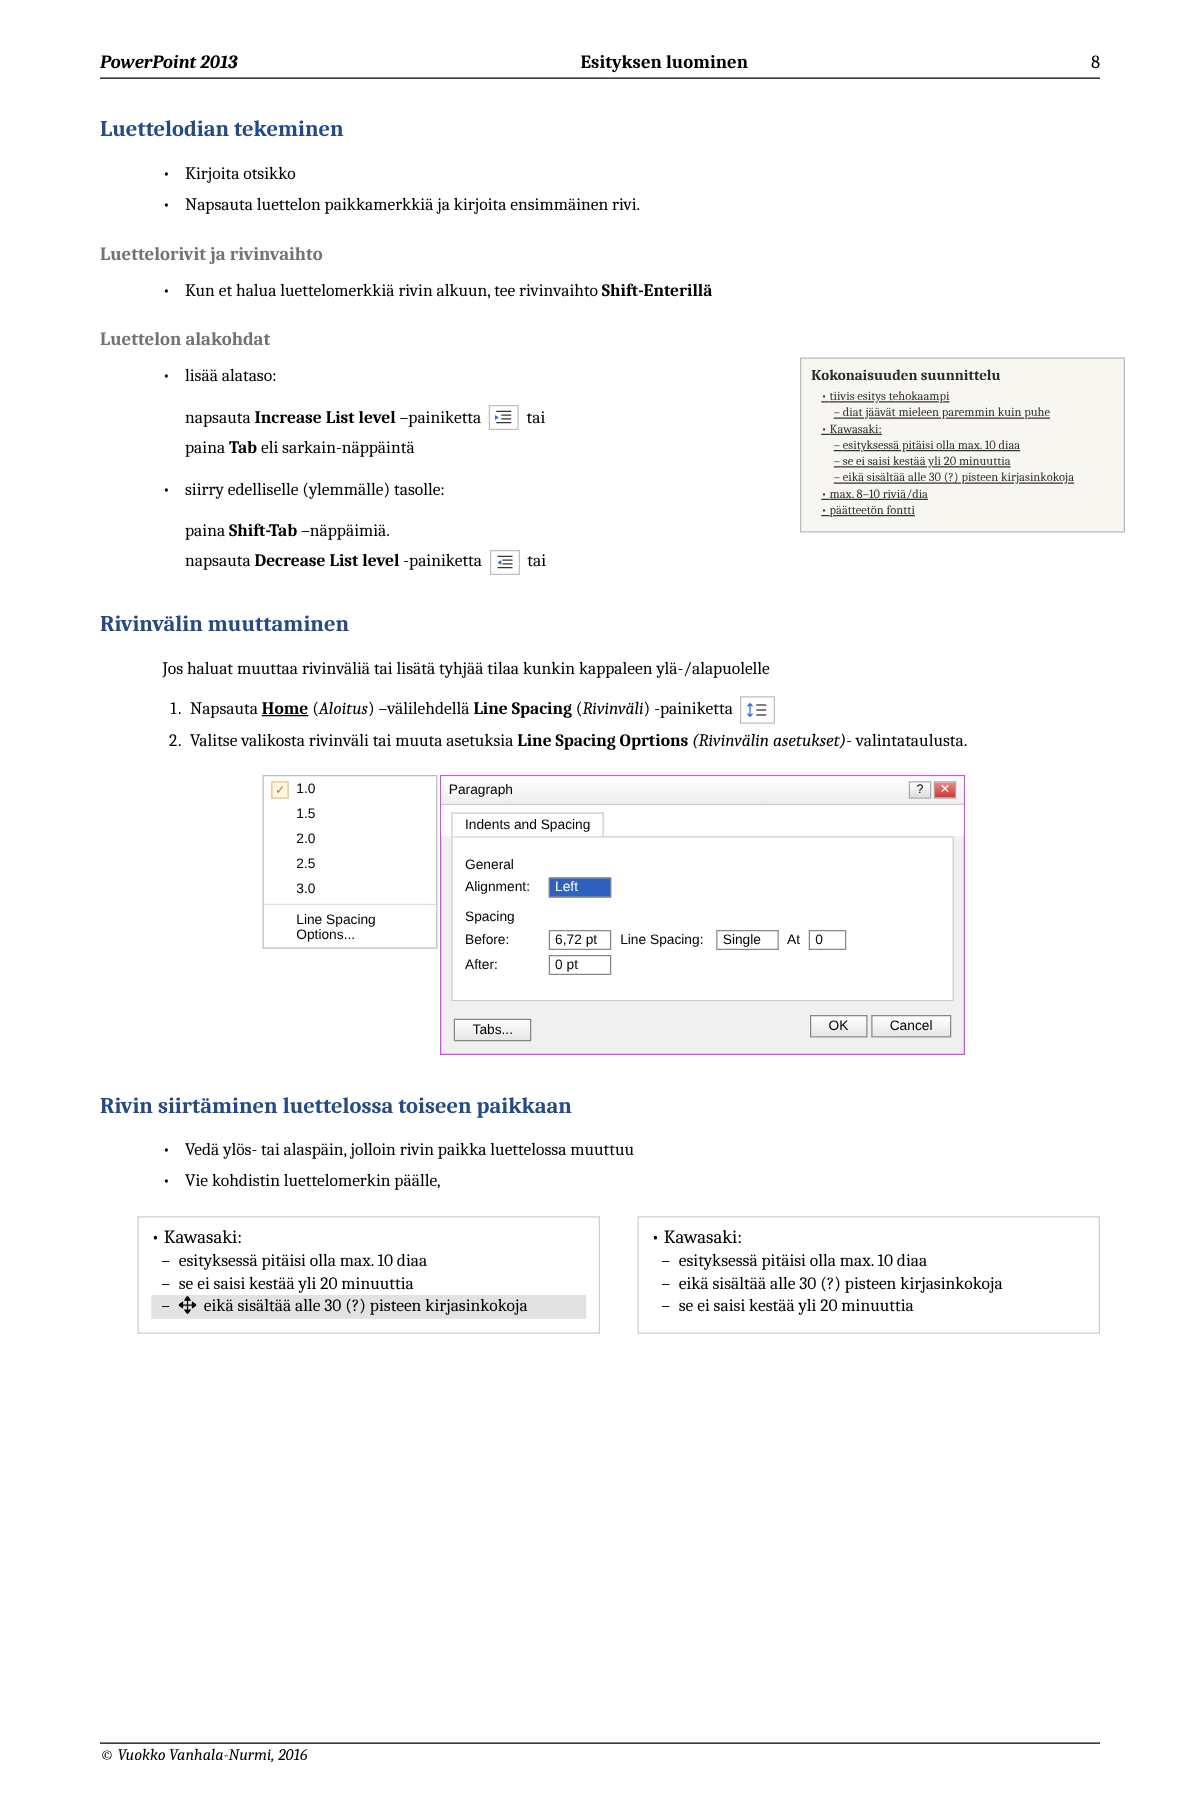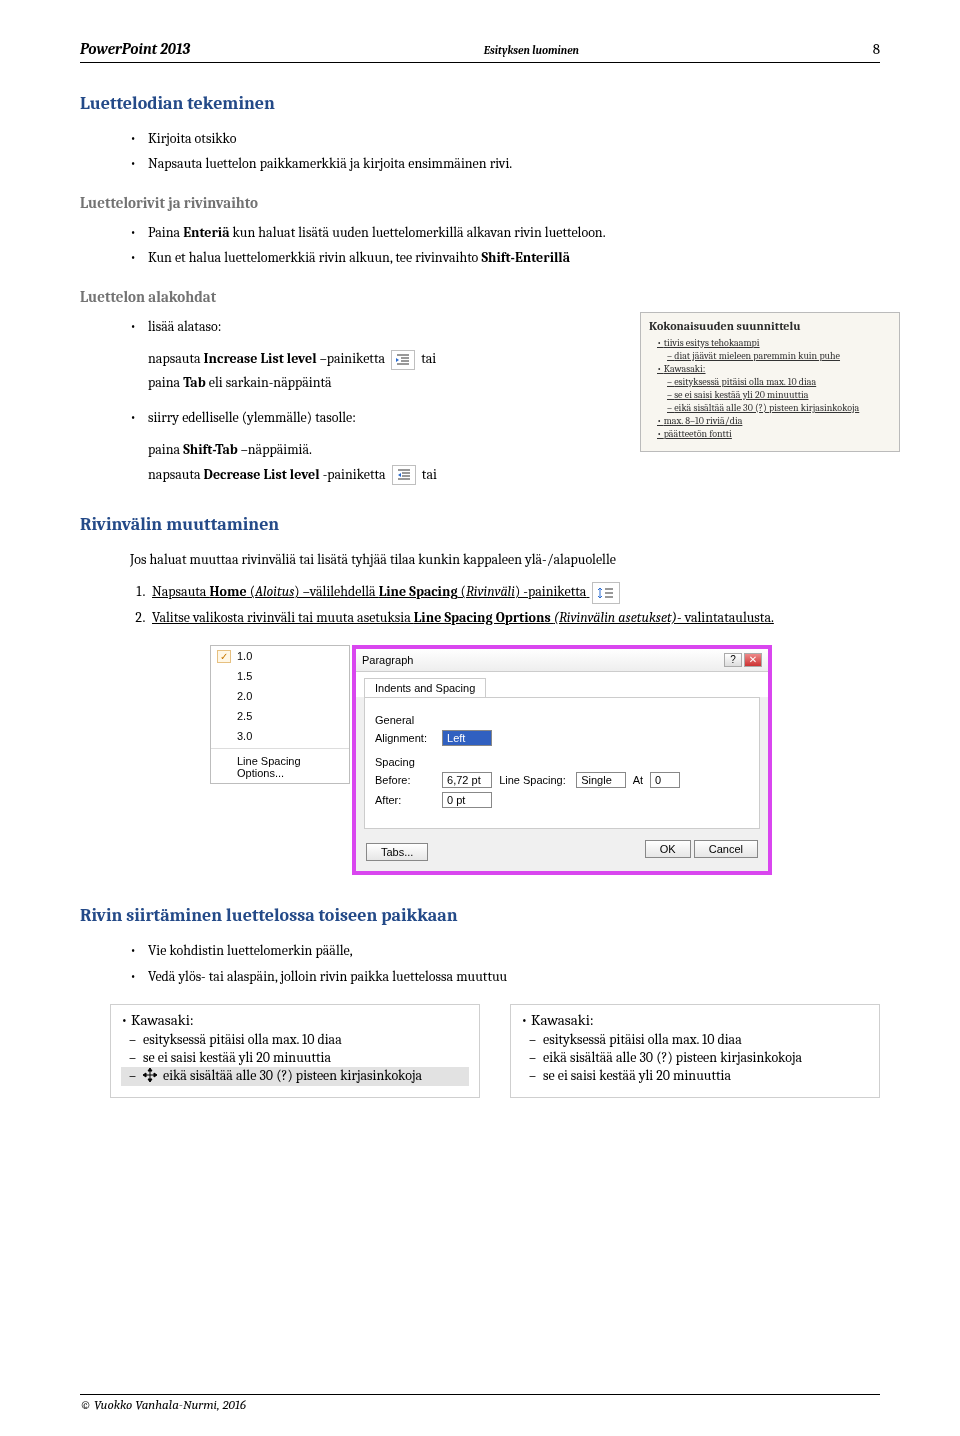--- a/index.html
+++ b/index.html
@@ -17,23 +17,22 @@
     justify-content: space-between;
     align-items: baseline;
     margin-bottom: 4px;
   }
   .header-left {
     font-style: italic;
     font-weight: bold;
     font-size: 15px;
   }
   .header-center {
-    font-style: italic;
     font-weight: bold;
-    font-size: 11px;
+    font-size: 15px;
   }
   .header-right {
     font-size: 15px;
   }
   hr.top-rule {
     border: none;
     border-top: 1px solid #000;
     margin-bottom: 30px;
   }
   h2.section-title {
@@ -125,21 +124,20 @@
   .icon-box svg { display: block; }
   ol.num-list {
     padding-left: 68px;
     margin: 10px 0 16px 0;
   }
   ol.num-list li {
     font-size: 14px;
     line-height: 1.6;
     margin-bottom: 3px;
     padding-left: 4px;
-    text-decoration: underline;
   }
   .para {
     font-size: 14px;
     line-height: 1.6;
     padding-left: 50px;
     margin: 10px 0;
   }
   .spacing-menu-row {
     display: flex;
     gap: 2px;
@@ -167,21 +165,21 @@
     background: #fff7e6;
     padding: 0 2px;
     font-size: 10px;
   }
   .spacing-menu .divider {
     border-top: 1px solid #ddd;
     margin: 2px 0;
   }
   .paragraph-dialog {
     width: 420px;
-    border: 4px solid #d946ef;
+    border: 1px solid #d946ef;
     font-family: "Segoe UI", Tahoma, sans-serif;
     font-size: 11px;
     background: #f0f0f0;
   }
   .paragraph-dialog .titlebar {
     display: flex;
     justify-content: space-between;
     align-items: center;
     padding: 4px 6px;
     background: linear-gradient(#fff,#eee);
@@ -300,23 +298,20 @@
 <hr class="top-rule">
 
 <h2 class="section-title">Luettelodian tekeminen</h2>
 <ul class="doc-list">
   <li>Kirjoita otsikko</li>
   <li>Napsauta luettelon paikkamerkkiä ja kirjoita ensimmäinen rivi.</li>
 </ul>
 
 <h3 class="subsection">Luettelorivit ja rivinvaihto</h3>
 <ul class="doc-list">
-  <li>
-    <span>Paina </span><b>Enteriä</b><span> kun haluat lisätä uuden luettelomerkillä alkavan rivin luetteloon.</span>
-  </li>
   <li>
     <span>Kun et halua luettelomerkkiä rivin alkuun, tee rivinvaihto </span><b>Shift-Enterillä</b>
   </li>
 </ul>
 
 <h3 class="subsection">Luettelon alakohdat</h3>
 
 <div class="float-layout">
   <div class="float-left-col">
     <ul class="doc-list">
@@ -452,22 +447,22 @@
       <span>
         <span class="btn">OK</span>
         <span class="btn">Cancel</span>
       </span>
     </div>
   </div>
 </div>
 
 <h2 class="section-title">Rivin siirtäminen luettelossa toiseen paikkaan</h2>
 <ul class="doc-list">
+  <li>Vedä ylös- tai alaspäin, jolloin rivin paikka luettelossa muuttuu</li>
   <li>Vie kohdistin luettelomerkin päälle,</li>
-  <li>Vedä ylös- tai alaspäin, jolloin rivin paikka luettelossa muuttuu</li>
 </ul>
 
 <div class="two-panels">
   <div class="panel">
     <div class="p-top">Kawasaki:</div>
     <div class="p-line">esityksessä pitäisi olla max. 10 diaa</div>
     <div class="p-line">se ei saisi kestää yli 20 minuuttia</div>
     <div class="p-line hl">
       <span class="move-icon">
         <svg width="14" height="14" viewBox="0 0 14 14">

